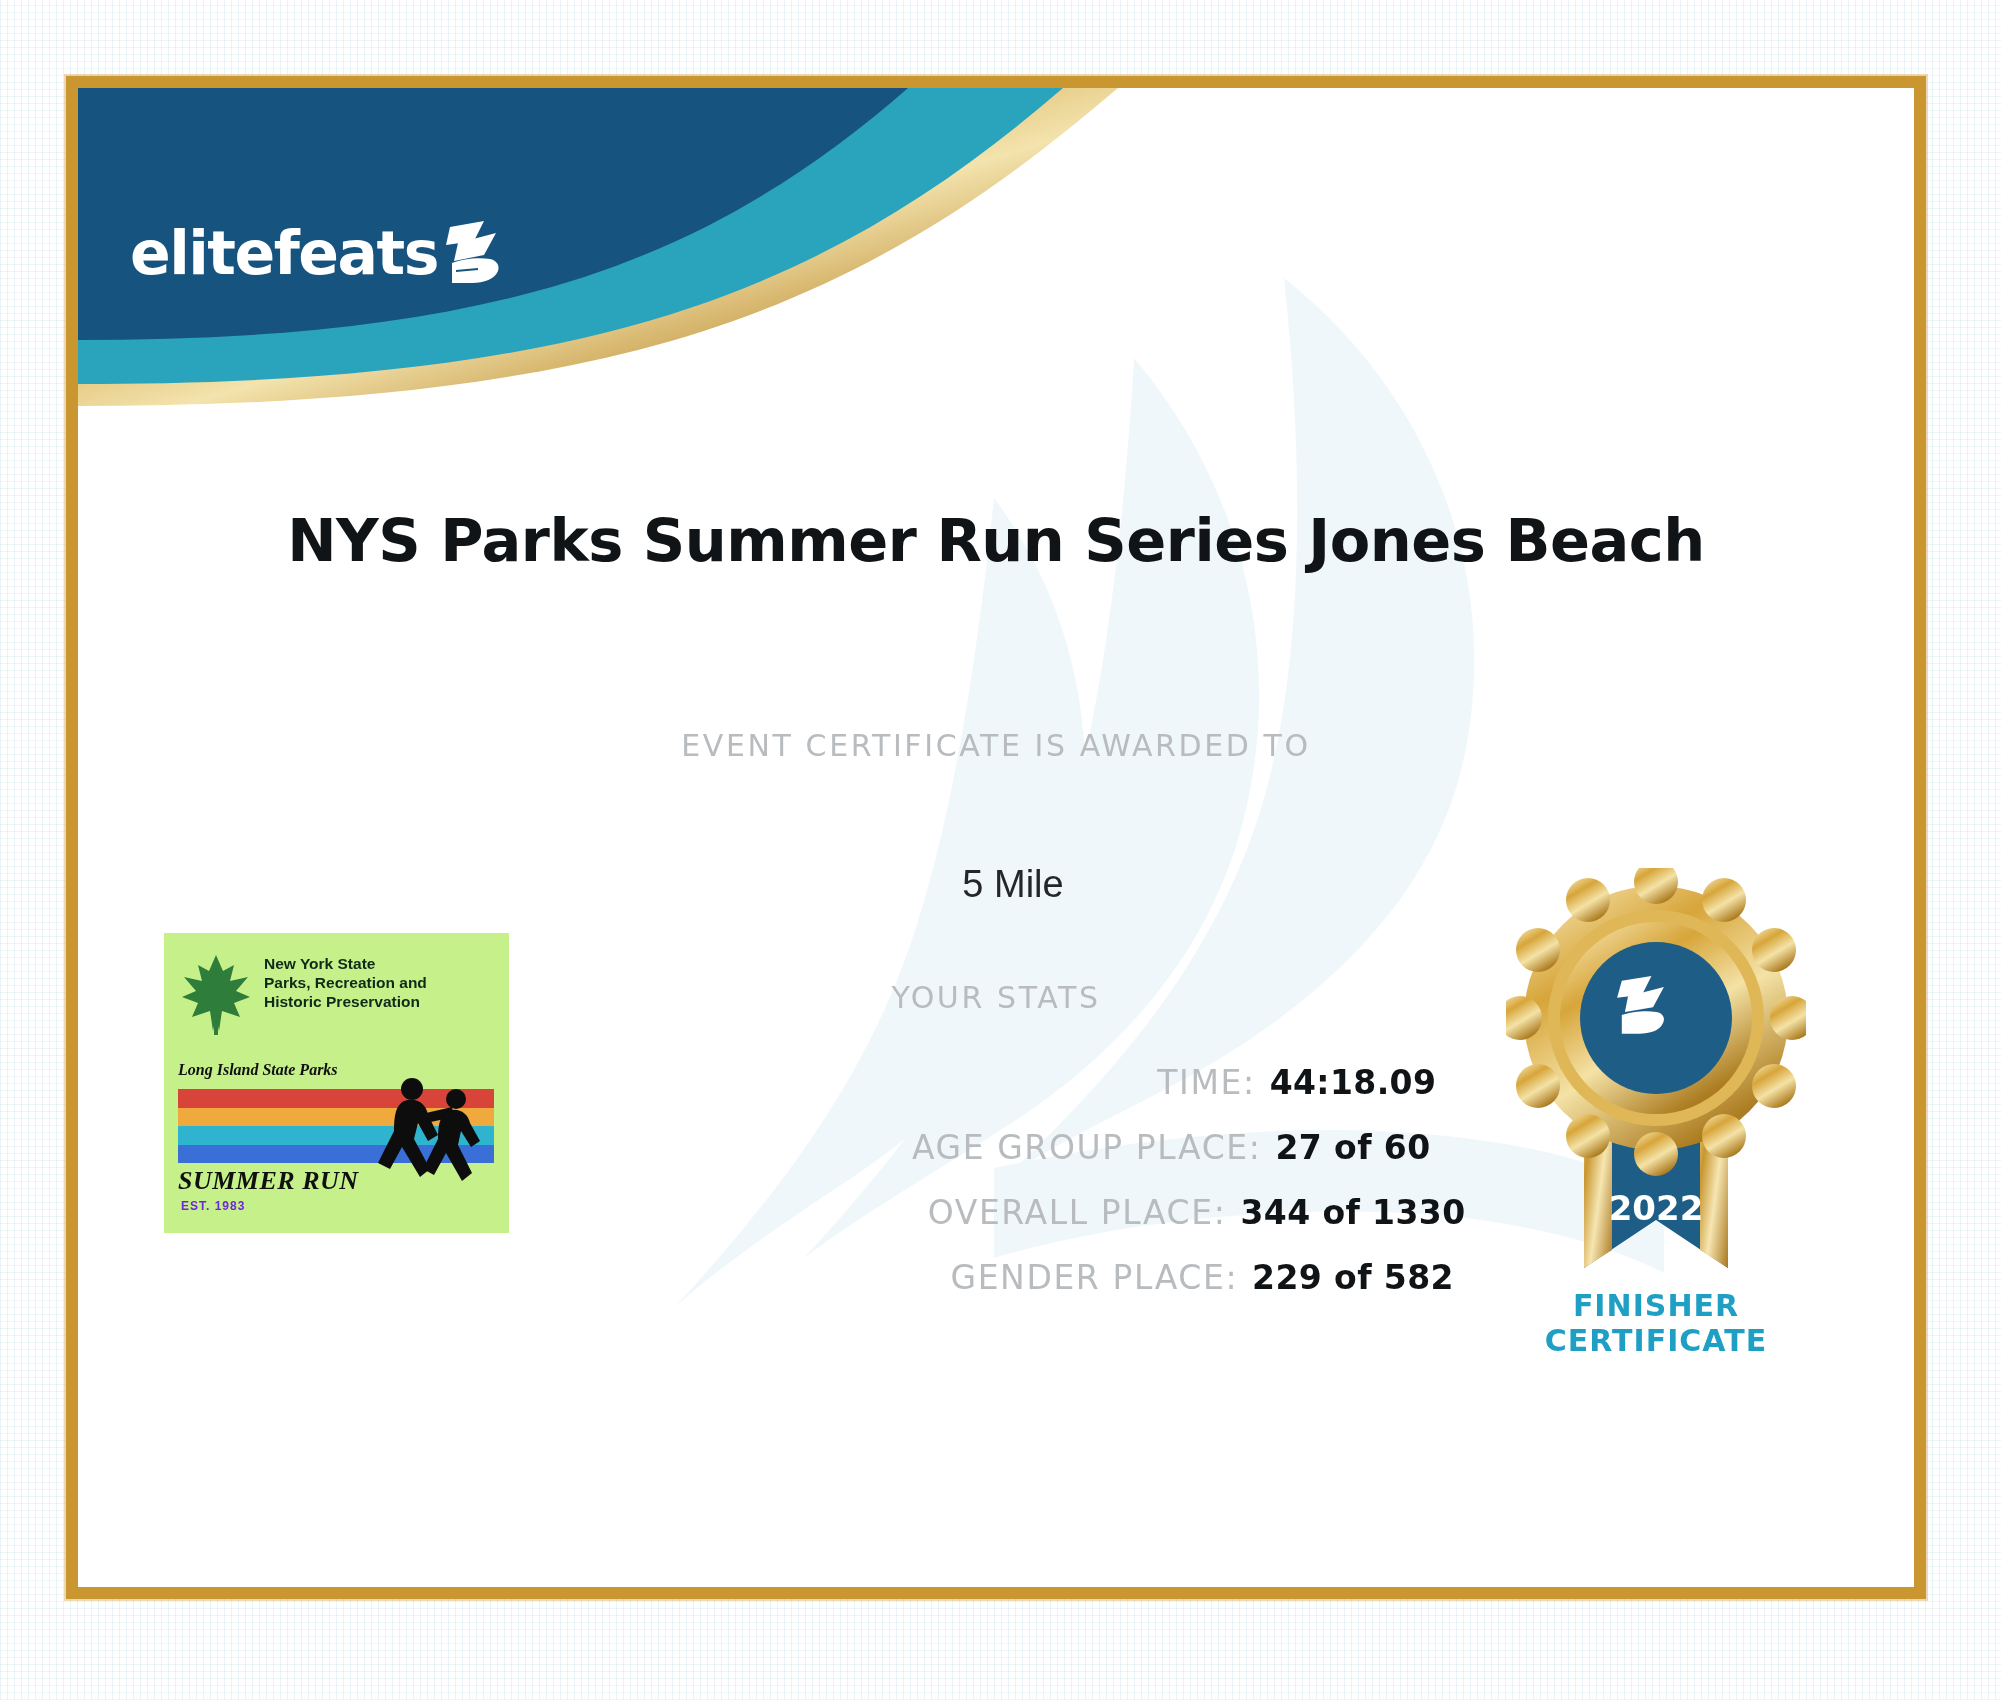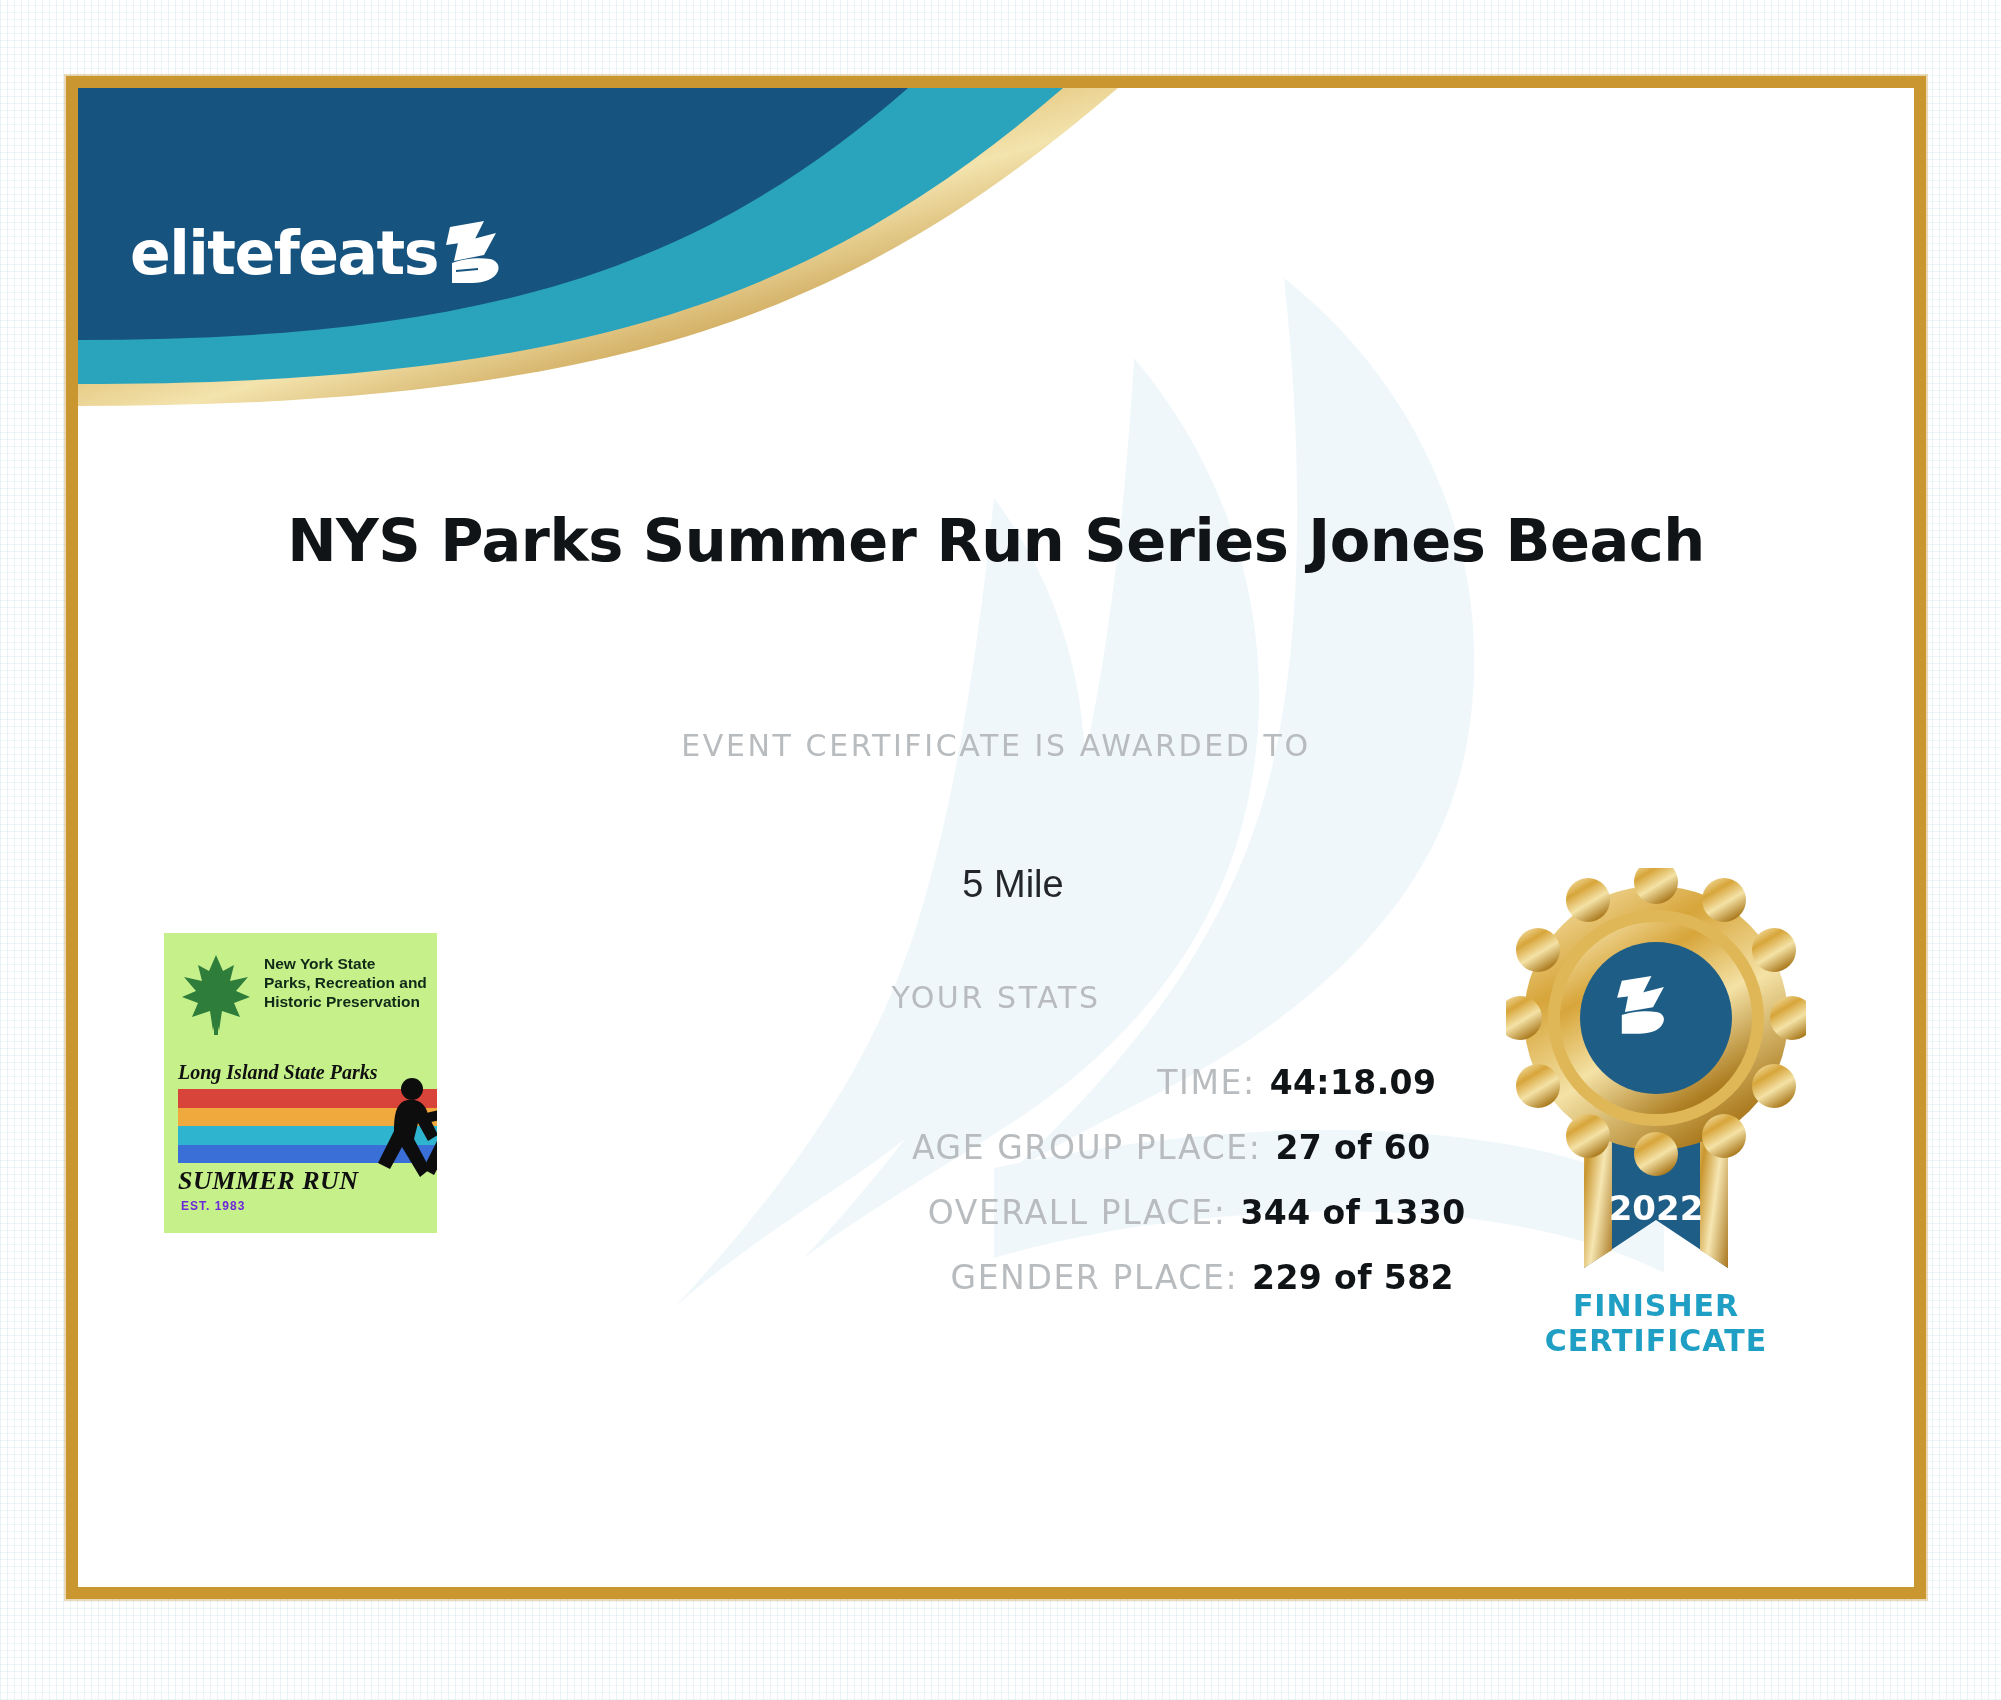--- a/index.html
+++ b/index.html
@@ -158,42 +158,42 @@
     font-weight: 700;
     letter-spacing: 0.4px;
     font-family: "DejaVu Sans", sans-serif;
   }
 
   
   .sponsor {
     position: absolute;
     left: 86px;
     top: 845px;
-    width: 273px;
+    width: 345px;
     height: 300px;
     background: #c6f08a;
     overflow: hidden;
   }
   .sponsor-top {
     position: absolute;
     top: 18px; left: 14px;
     display: flex; align-items: flex-start; gap: 10px;
   }
   .sponsor-txt {
     font-size: 15.5px;
     line-height: 1.22;
     font-weight: 700;
     color: #0f2a17;
     font-family: "Liberation Sans", sans-serif;
     padding-top: 4px;
   }
   .lisp {
     position: absolute;
     left: 14px; top: 128px;
-    font-size: 20px;
+    font-size: 16px;
     font-style: italic;
     font-weight: 700;
     color: #101010;
     font-family: "Liberation Serif", serif;
   }
   .stripes { position: absolute; left: 14px; top: 156px; width: 316px; height: 74px; }
   .stripe { height: 18.5px; width: 100%; }
   .s1 { background: #d9443a; }
   .s2 { background: #f0a93c; }
   .s3 { background: #2fb4cf; }

